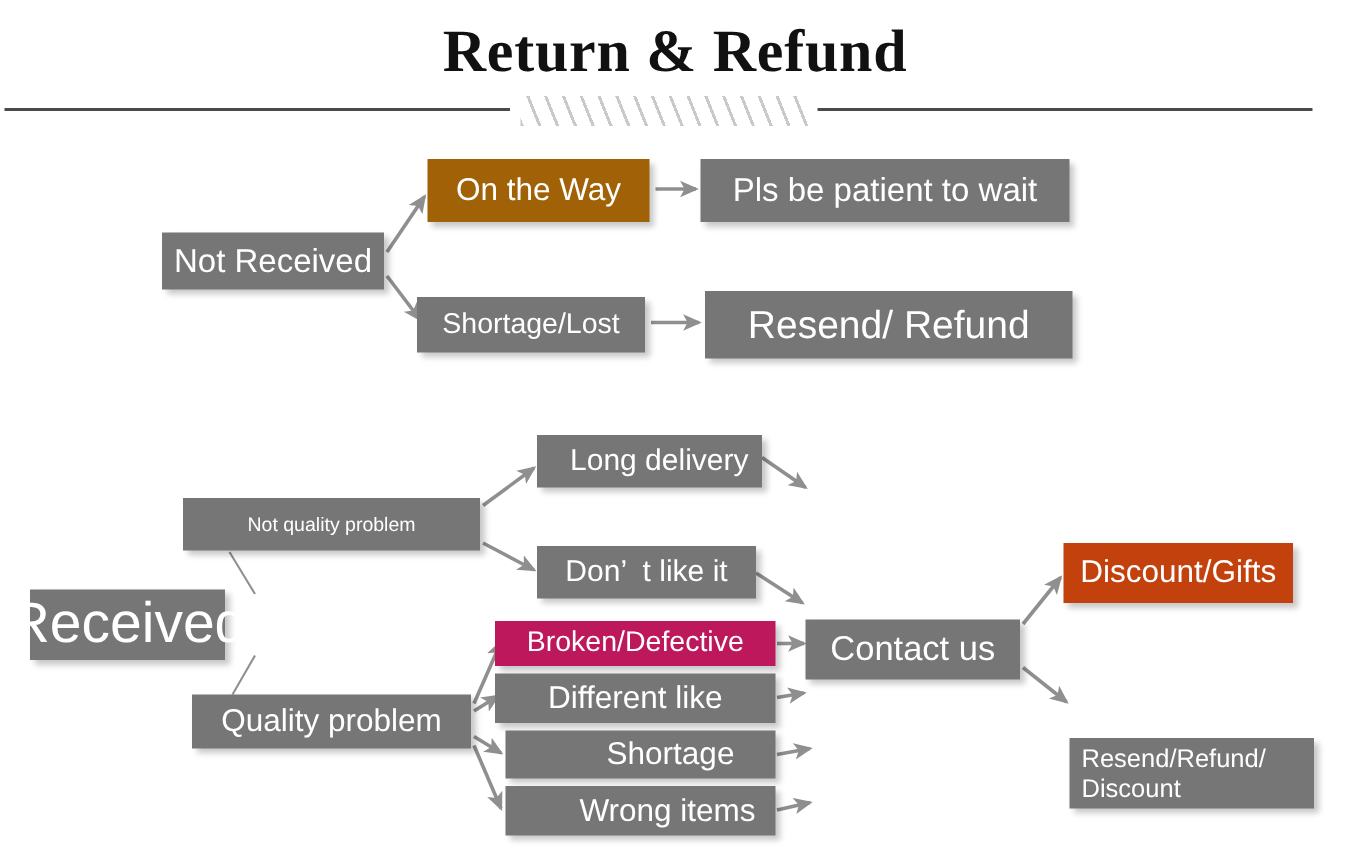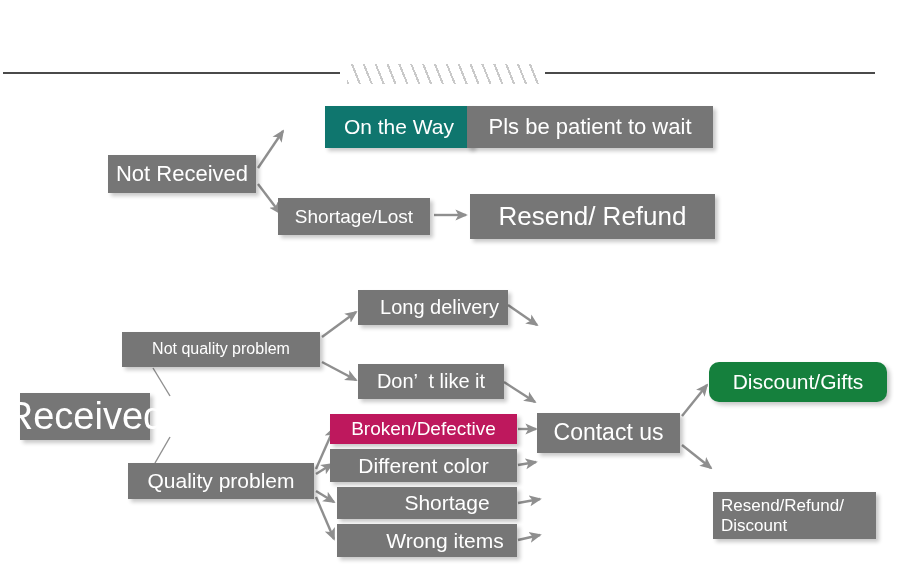--- a/index.html
+++ b/index.html
@@ -108,20 +108,21 @@
     line-height: 1.12;
     margin-top: 46px;
   }
 </style>
 </head>
 <body>
 
 <div id="page">
 
   <div class="header">
+    <div class="page-title">Return &amp; Refund</div>
 
     <div class="divider">
       <div class="divider-rule left"></div>
       <div class="divider-hatch"></div>
       <div class="divider-rule right"></div>
     </div>
   </div>
 
   <div class="canvas">
     <svg class="edges" id="edge-layer" viewBox="0 0 900 578" width="900" height="578">
@@ -146,33 +147,33 @@
         <line x1="504" y1="382" x2="535" y2="402" stroke="#8f8f8f" stroke-width="2.4" stroke-linecap="butt" marker-end="url(#ah)"></line>
         <line x1="518" y1="429" x2="536" y2="429" stroke="#8f8f8f" stroke-width="2.4" stroke-linecap="butt" marker-end="url(#ah)"></line>
         <line x1="518" y1="465" x2="536" y2="462" stroke="#8f8f8f" stroke-width="2.4" stroke-linecap="butt" marker-end="url(#ah)"></line>
         <line x1="518" y1="503" x2="540" y2="499" stroke="#8f8f8f" stroke-width="2.4" stroke-linecap="butt" marker-end="url(#ah)"></line>
         <line x1="518" y1="540" x2="540" y2="535" stroke="#8f8f8f" stroke-width="2.4" stroke-linecap="butt" marker-end="url(#ah)"></line>
         <line x1="682" y1="416" x2="707" y2="385" stroke="#8f8f8f" stroke-width="2.4" stroke-linecap="butt" marker-end="url(#ah)"></line>
         <line x1="682" y1="445" x2="711" y2="468" stroke="#8f8f8f" stroke-width="2.4" stroke-linecap="butt" marker-end="url(#ah)"></line>
       </svg>
     <div id="node-layer">
         <div class="node" style="left: 108px; top: 155px; width: 148px; height: 38px; font-size: 22px; background: rgb(118, 118, 118); color: rgb(255, 255, 255);"><span>Not Received</span></div>
-        <div class="node" style="left: 285px; top: 106px; width: 148px; height: 42px; font-size: 21px; background: #0f766e; color: rgb(255, 255, 255); margin-left: 40px;"><span>On the Way</span></div>
+        <div class="node" style="left: 285px; top: 106px; width: 148px; height: 42px; font-size: 21px; background: #a16207; color: rgb(255, 255, 255);"><span>On the Way</span></div>
         <div class="node" style="left: 467px; top: 106px; width: 246px; height: 42px; font-size: 22px; background: rgb(118, 118, 118); color: rgb(255, 255, 255);"><span>Pls be patient to wait</span></div>
         <div class="node" style="left: 278px; top: 198px; width: 152px; height: 37px; font-size: 19px; background: rgb(118, 118, 118); color: rgb(255, 255, 255);"><span>Shortage/Lost</span></div>
         <div class="node" style="left: 470px; top: 194px; width: 245px; height: 45px; font-size: 26px; background: rgb(118, 118, 118); color: rgb(255, 255, 255);"><span>Resend/ Refund</span></div>
         <div class="node" style="left: 20px; top: 393px; width: 130px; height: 47px; font-size: 38px; background: rgb(118, 118, 118); color: rgb(255, 255, 255);"><span>Received</span></div>
-        <div class="node" style="left: 122px; top: 332px; width: 198px; height: 35px; font-size: 16px; background: rgb(118, 118, 118); color: rgb(255, 255, 255);"><span>Not quality problem</span></div>
+        <div class="node" style="left: 122px; top: 332px; width: 198px; height: 35px; font-size: 13px; background: rgb(118, 118, 118); color: rgb(255, 255, 255);"><span>Not quality problem</span></div>
         <div class="node" style="left: 128px; top: 463px; width: 186px; height: 36px; font-size: 21px; background: rgb(118, 118, 118); color: rgb(255, 255, 255);"><span>Quality problem</span></div>
         <div class="node" style="left: 358px; top: 290px; width: 150px; height: 35px; font-size: 20px; background: rgb(118, 118, 118); color: rgb(255, 255, 255); padding-left: 21px;"><span>Long delivery</span></div>
         <div class="node" style="left: 358px; top: 364px; width: 146px; height: 35px; font-size: 20px; background: rgb(118, 118, 118); color: rgb(255, 255, 255);"><span>Don’  t like it</span></div>
         <div class="node" style="left: 330px; top: 414px; width: 187px; height: 30px; font-size: 19px; background: #be185d; color: rgb(255, 255, 255);"><span>Broken/Defective</span></div>
-        <div class="node" style="left: 330px; top: 449px; width: 187px; height: 33px; font-size: 21px; background: rgb(118, 118, 118); color: rgb(255, 255, 255);"><span>Different color</span></div>
+        <div class="node" style="left: 330px; top: 449px; width: 187px; height: 33px; font-size: 21px; background: rgb(118, 118, 118); color: rgb(255, 255, 255);"><span>Different like</span></div>
         <div class="node" style="left: 337px; top: 487px; width: 180px; height: 32px; font-size: 21px; background: rgb(118, 118, 118); color: rgb(255, 255, 255); padding-left: 48px;"><span>Shortage</span></div>
         <div class="node" style="left: 337px; top: 524px; width: 180px; height: 33px; font-size: 21px; background: rgb(118, 118, 118); color: rgb(255, 255, 255); padding-left: 44px;"><span>Wrong items</span></div>
         <div class="node" style="left: 537px; top: 413px; width: 143px; height: 40px; font-size: 23px; background: rgb(118, 118, 118); color: rgb(255, 255, 255);"><span>Contact us</span></div>
-        <div class="node" style="left: 709px; top: 362px; width: 178px; height: 40px; font-size: 21px; background: #15803d; color: rgb(255, 255, 255); border-radius: 10px;"><span>Discount/Gifts</span></div>
+        <div class="node" style="left: 709px; top: 362px; width: 153px; height: 40px; font-size: 21px; background: #c2410c; color: rgb(255, 255, 255);"><span>Discount/Gifts</span></div>
         <div class="node align-left" style="left: 713px; top: 446px; width: 163px; height: 47px; font-size: 17px; background: rgb(118, 118, 118); color: rgb(255, 255, 255);"><span>Resend/Refund/
 Discount</span></div>
       </div>
   </div>
 
 </div>
 
 </body></html>

